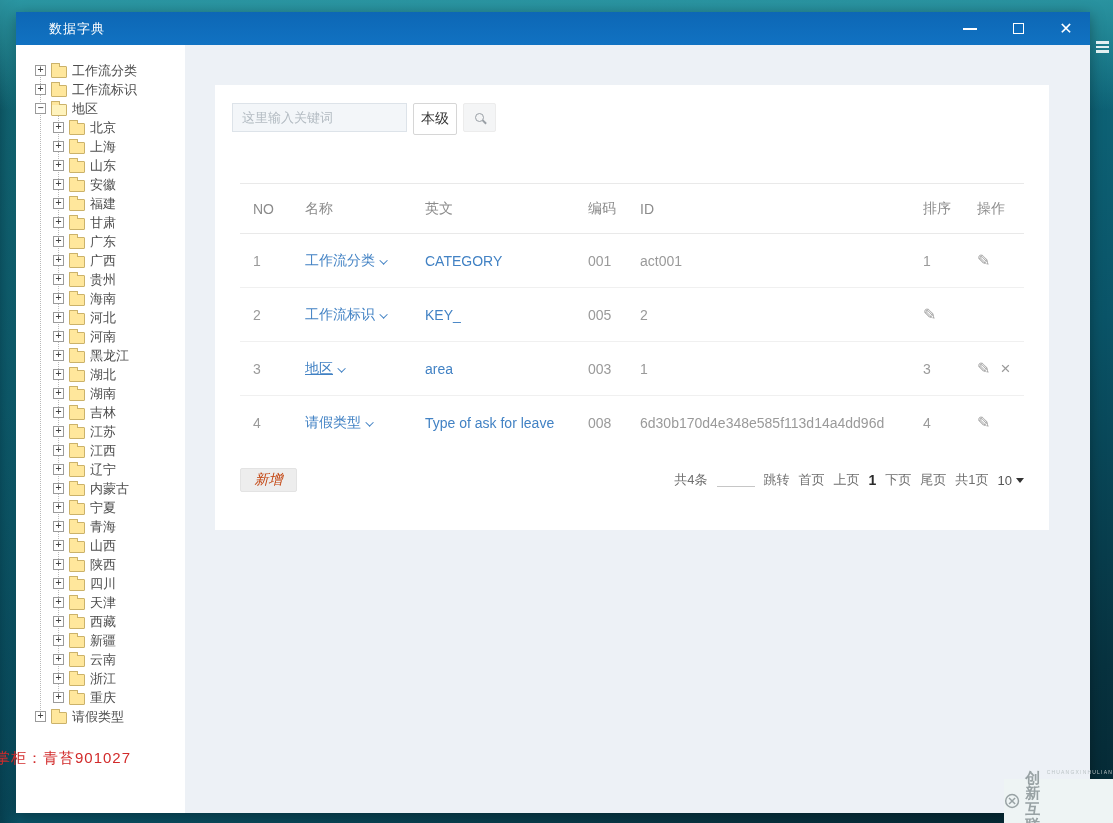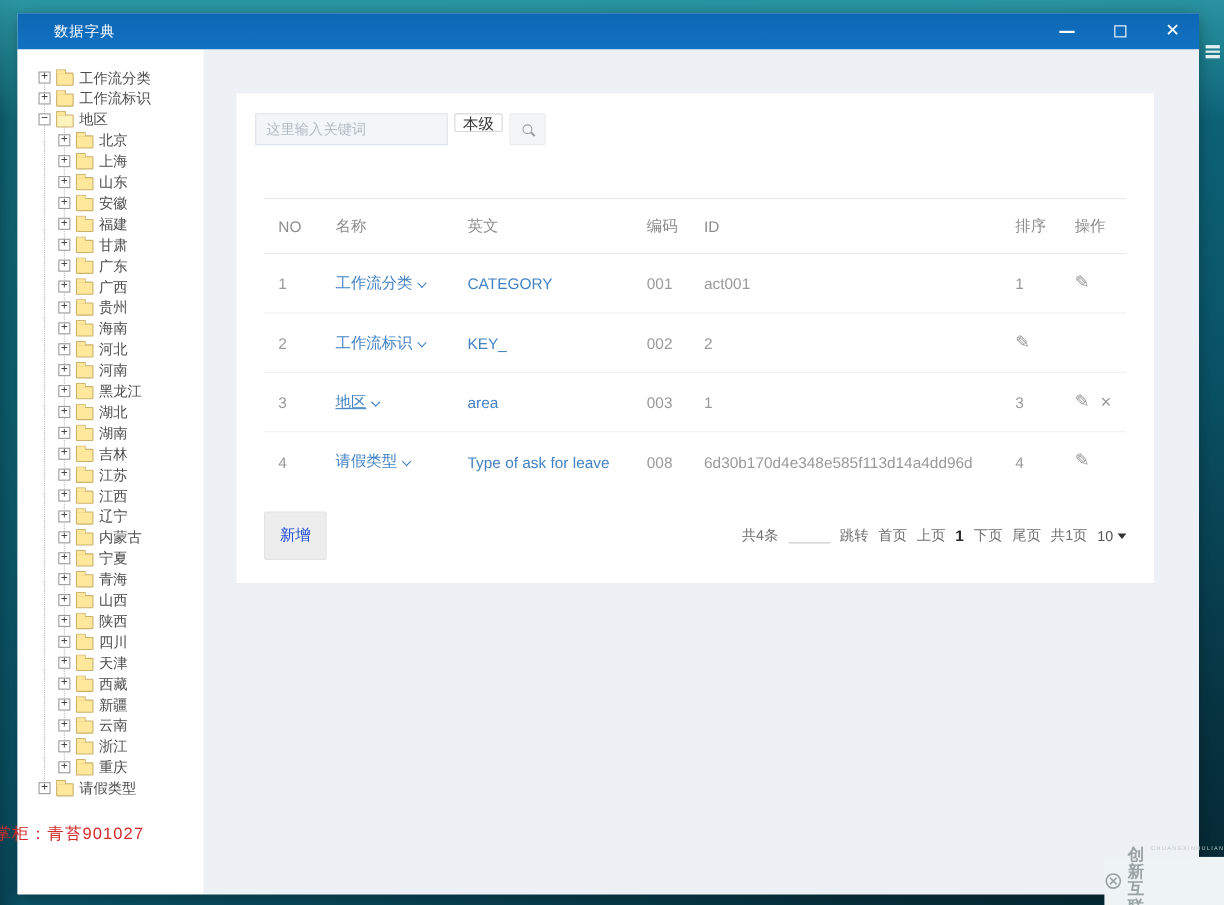--- a/index.html
+++ b/index.html
@@ -54,41 +54,41 @@
   
   .main { flex:1; background:#edf1f6; position:relative; }
   .card { position:absolute; left:30px; top:40px; width:834px; height:445px; background:#fff; }
 
   .toolbar { display:flex; padding:18px 25px 0 17px; }
   .kw-input {
     width:175px; height:29px; background:#f3f6f9; border:1px solid #dde3e9;
     font-size:13px; padding:0 9px; color:#555; outline:none;
   }
   .kw-input::placeholder { color:#b3bbc2; }
-  .scope-btn { margin-left:6px; width:44px; height:17px; background:#fff; border:1px solid #d6d6d6; font-size:14px; color:#333; border-radius:2px; }
+  .scope-btn { margin-left:6px; width:44px; height:32px; background:#fff; border:1px solid #d6d6d6; font-size:14px; color:#333; border-radius:2px; }
   .mag-btn { margin-left:6px; width:33px; height:29px; background:#f4f5f6; border:1px solid #ececec; border-radius:2px; display:flex; align-items:center; justify-content:center; }
   .mag { width:9px; height:9px; border:1.5px solid #9aa0a6; border-radius:50%; position:relative; display:block; }
   .mag::after { content:""; position:absolute; width:5px; height:1.5px; background:#9aa0a6; transform:rotate(45deg); right:-4px; bottom:-1px; }
 
   .tablewrap { margin:34px 25px 0 25px; }
   .thead, .trow { display:grid; grid-template-columns:52px 120px 163px 52px 283px 54px 47px; align-items:center; padding-left:13px; }
   .thead { height:51px; border-top:1px solid #e9e9e9; border-bottom:1px solid #e9e9e9;margin-top:48px; }
   .hcell { font-size:14px; color:#8c8c8c; }
   .trow { height:54px; font-size:14px; }
   .trow:not(:last-child) { border-bottom:1px solid #f0f0f0; }
   .cell.gray { color:#9a9a9a; }
   a.namelink, a.englink { color:#4282c4; text-decoration:none; cursor:pointer; }
   a.namelink.u { text-decoration:underline; }
   .chev { display:inline-block; width:6px; height:6px; border-left:1.5px solid #4282c4; border-bottom:1.5px solid #4282c4; transform:rotate(-45deg) translateY(-2px); margin-left:7px; }
   .ops { display:flex; gap:10px; align-items:center; }
   .pencil { color:#9a9a9a; font-size:16px; line-height:1; cursor:pointer; }
   .del { color:#9a9a9a; font-size:17px; line-height:1; cursor:pointer; }
 
   .card-footer { display:flex; justify-content:space-between; align-items:center; margin:18px 25px 0 25px; }
-  .add-btn { width:57px; height:44px; background:#ededed; border:1px solid #e3e3e3; color:#1d4ed8; font-size:14px; border-radius:2px; }
+  .add-btn { width:57px; height:24px; background:#ededed; border:1px solid #e3e3e3; color:#c2410c; font-size:14px; border-radius:2px;font-style:italic; }
   .pager { display:flex; align-items:center; gap:9px; font-size:13px; color:#6f6f6f; }
   .pager .blank { display:inline-block; width:38px; height:13px; border-bottom:1px solid #c6c6c6; }
   .pager .cur { color:#2b2b2b; font-weight:bold; font-size:14px; }
   .pager .psize { display:flex; align-items:center; gap:4px; color:#555; }
   .tri { width:0; height:0; border-left:4px solid transparent; border-right:4px solid transparent; border-top:5px solid #333; display:inline-block; }
 
   
   .owner-mark { position:absolute; left:-5px; top:749px; z-index:50; color:#d22b2b; font-size:15px; letter-spacing:1px; }
   .brand-patch {
     position:absolute; left:1004px; top:779px; width:109px; height:44px; z-index:60;
@@ -328,21 +328,21 @@
                 <div class="cell gray">act001</div>
                 <div class="cell gray">1</div>
                 <div class="cell ops">
                   <span class="pencil">✎</span>
                 </div>
               </div>
               <div class="trow">
                 <div class="cell gray">2</div>
                 <div class="cell"><a class="namelink">工作流标识<span class="chev"></span></a></div>
                 <div class="cell"><a class="englink">KEY_</a></div>
-                <div class="cell gray">002</div>
+                <div class="cell gray">005</div>
                 <div class="cell gray">2</div>
                 <div class="cell ops">
                   <span class="pencil">✎</span>
                 </div>
               </div>
               <div class="trow">
                 <div class="cell gray">3</div>
                 <div class="cell"><a class="namelink u">地区<span class="chev"></span></a></div>
                 <div class="cell"><a class="englink">area</a></div>
                 <div class="cell gray">003</div>

